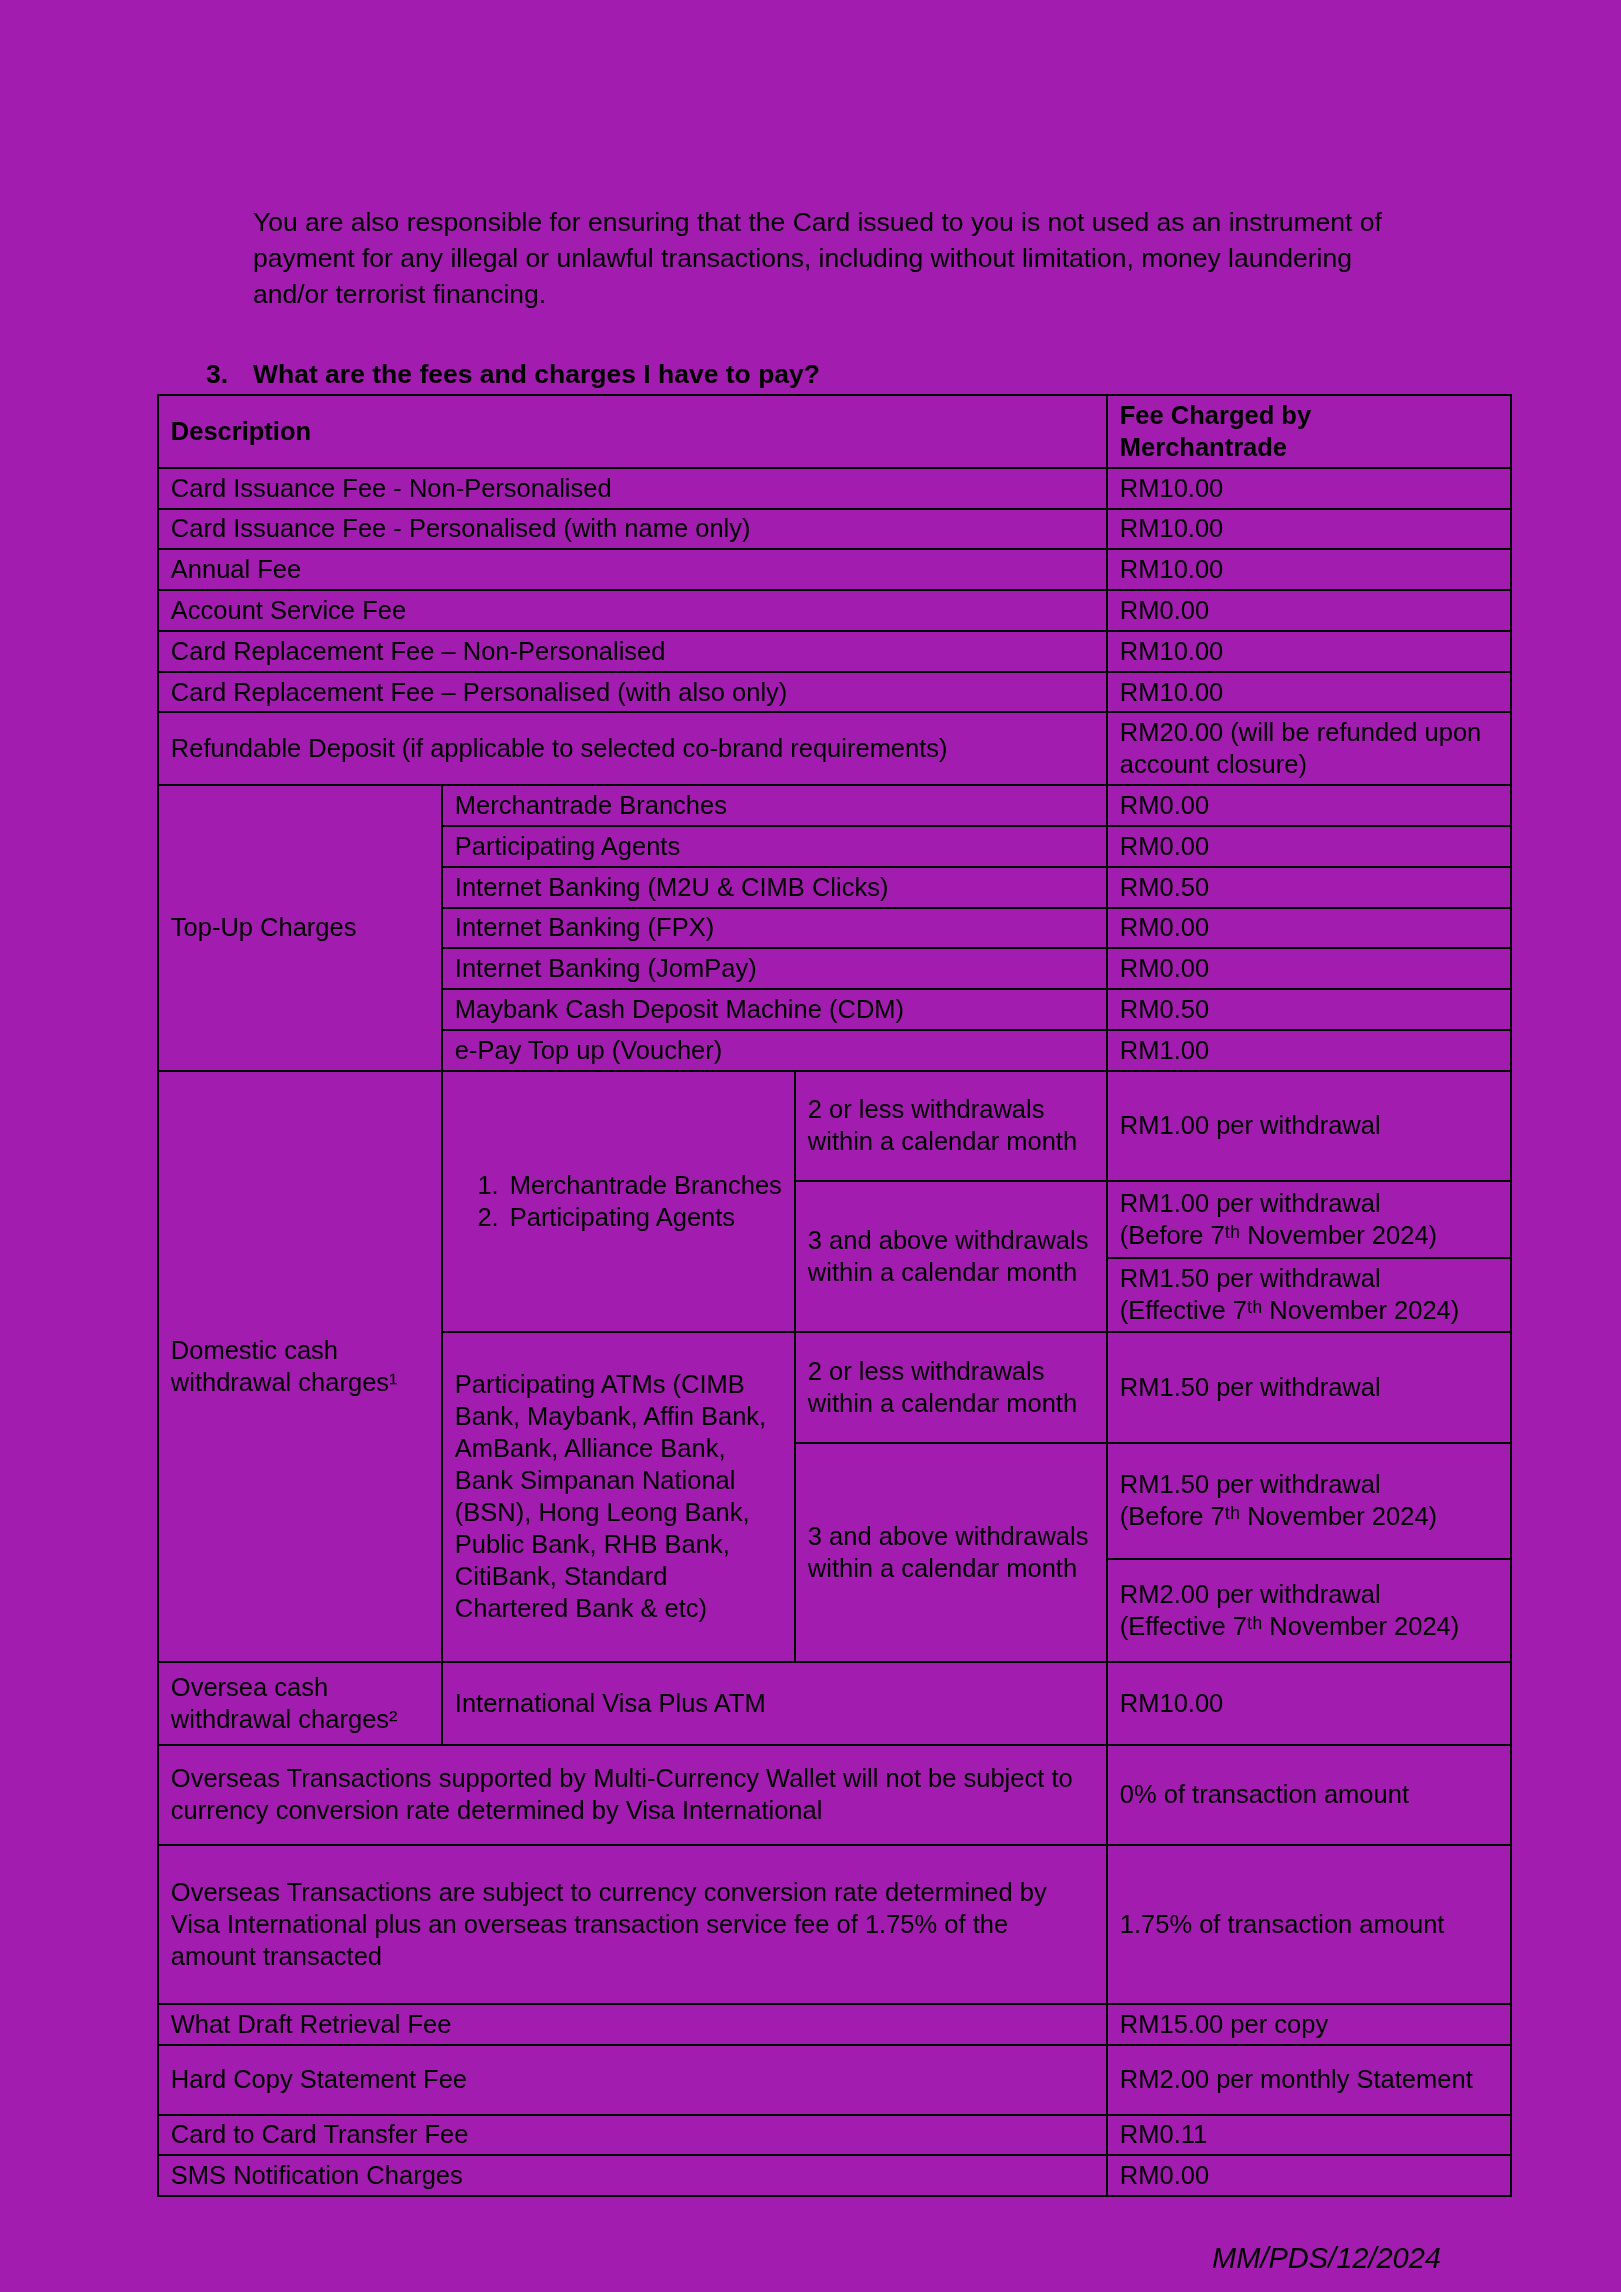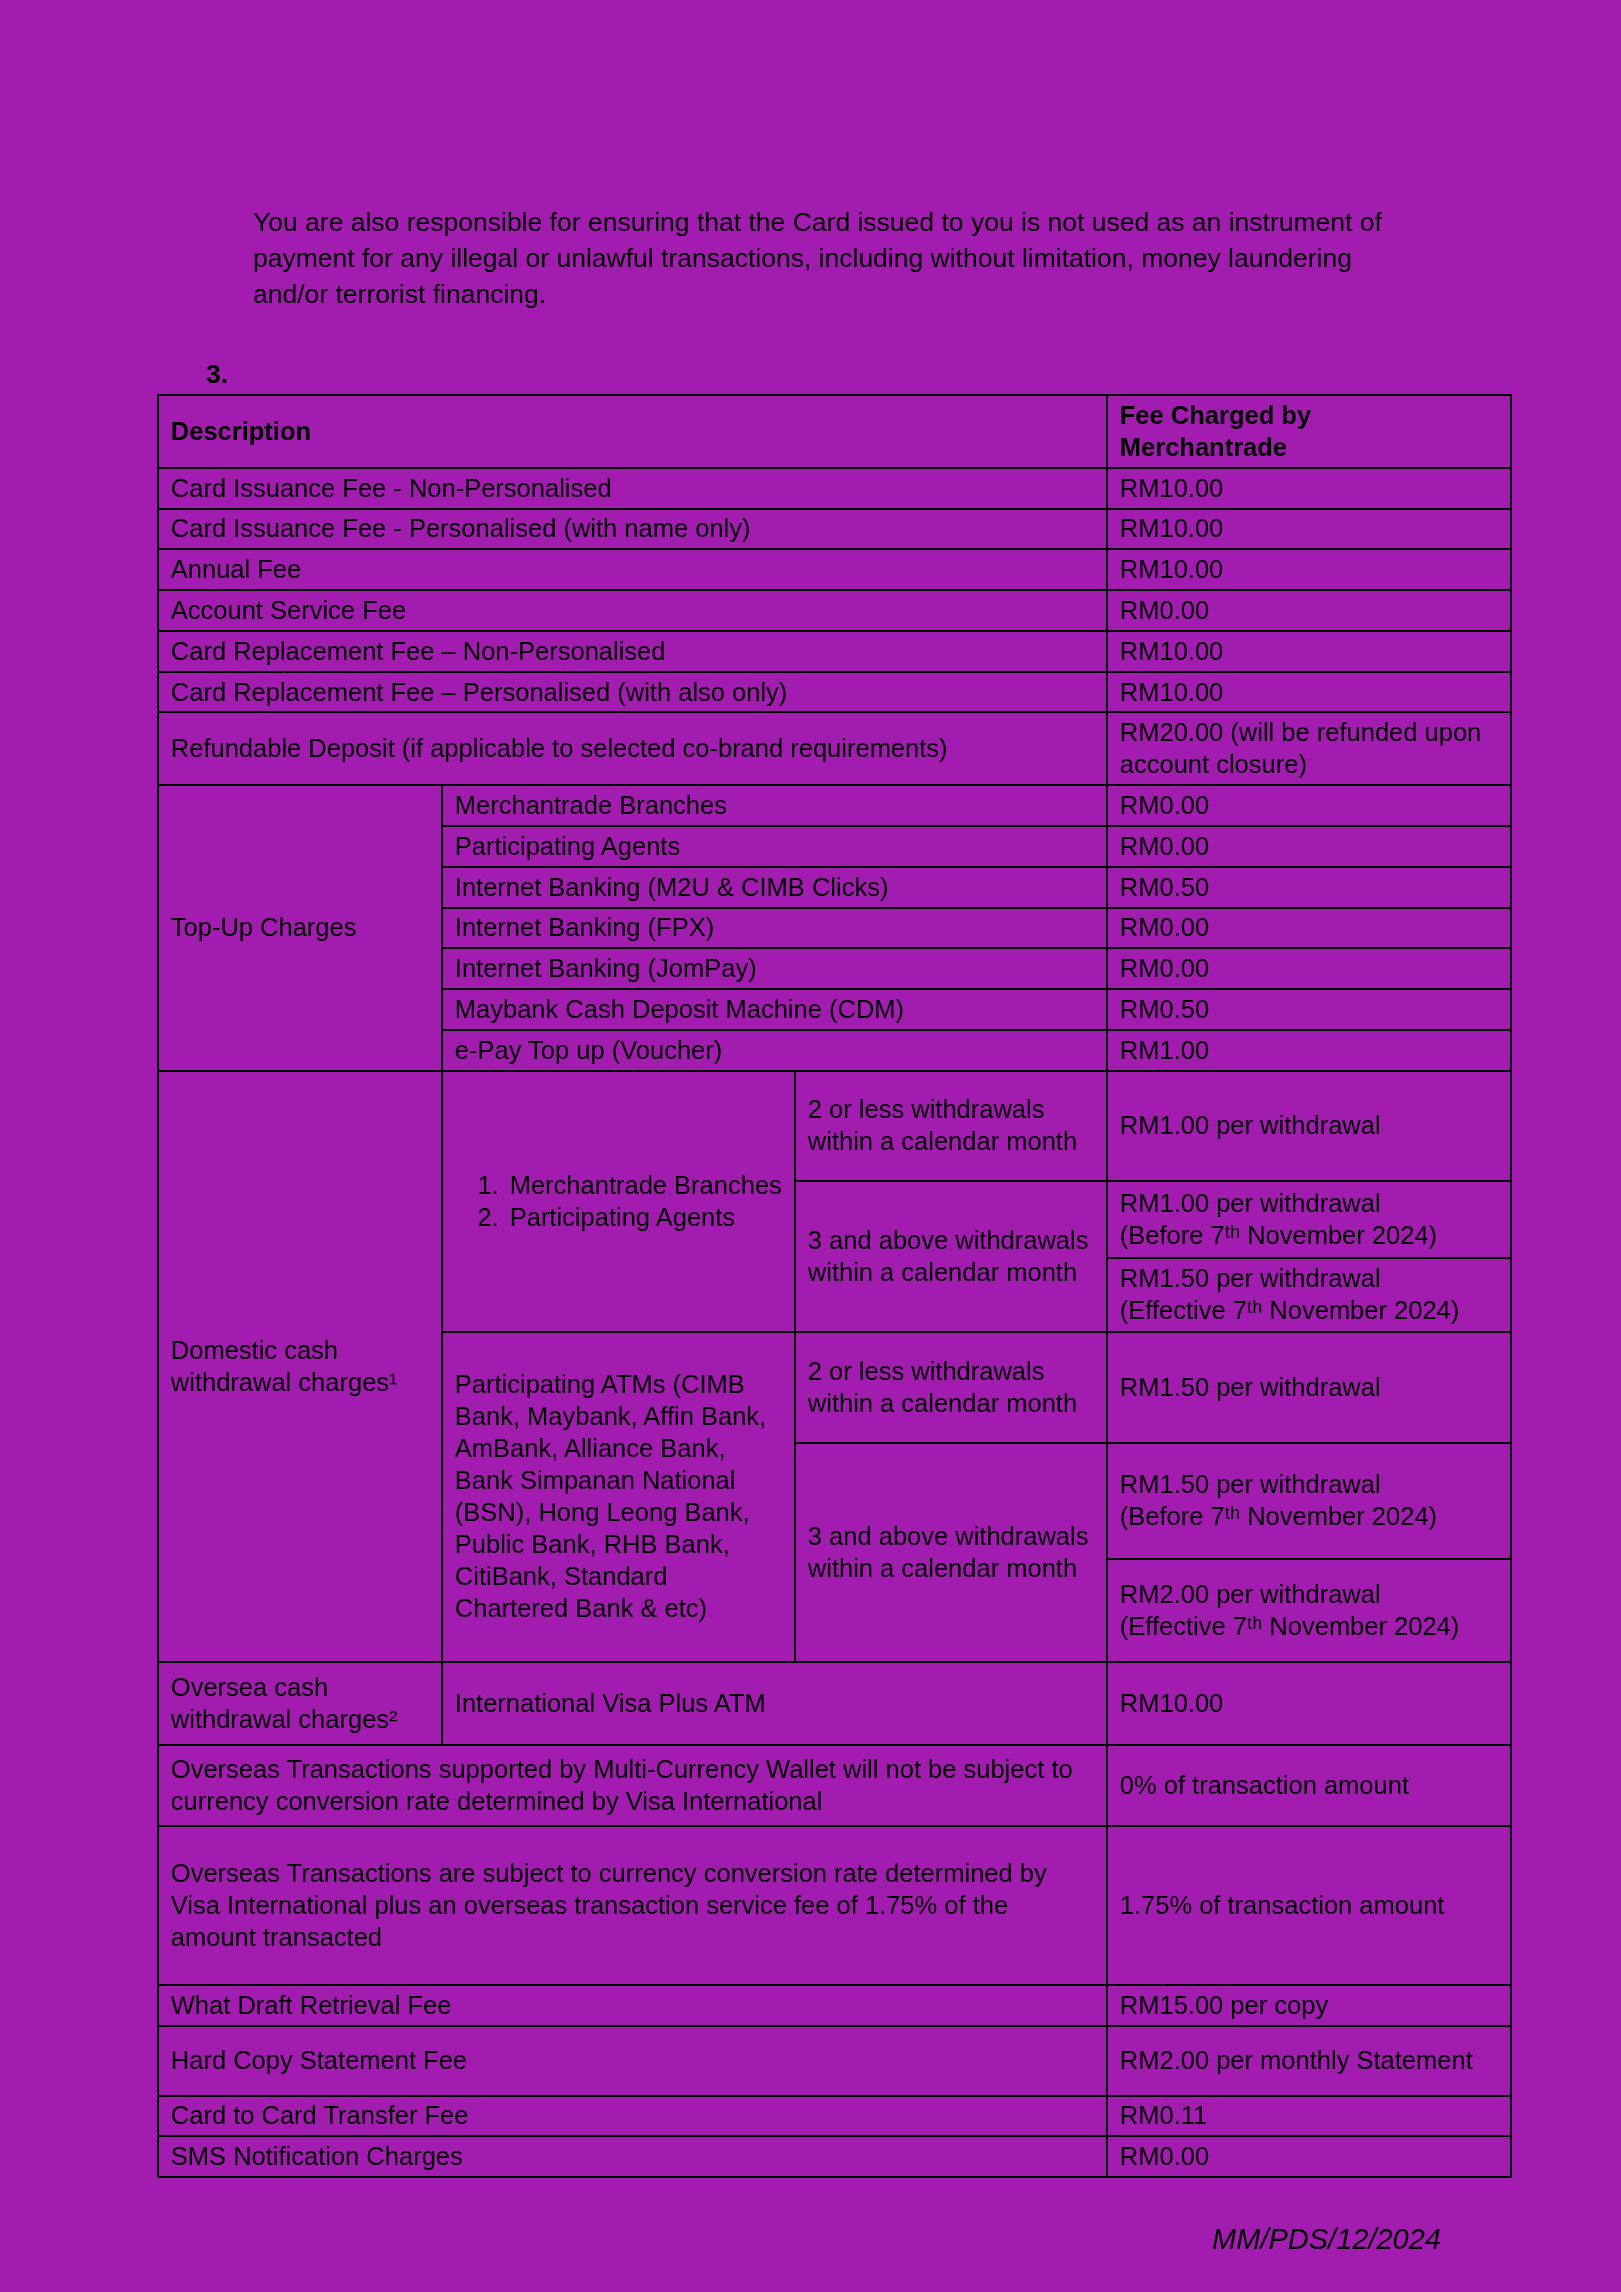--- a/index.html
+++ b/index.html
@@ -55,38 +55,39 @@
   tr.rh-40{height:39px;}
   tr.rh-75{height:70px;}
   tr.rh-39{height:38px;}
   tr.rh-t1{height:110px;}
   tr.rh-t2a{height:77px;}
   tr.rh-t2b{height:74px;}
   tr.rh-g2t1{height:111px;}
   tr.rh-g2t2a{height:116px;}
   tr.rh-g2t2b{height:103px;}
   tr.rh-oversea{height:83px;}
-  tr.rh-ovs1{height:81px;}
+  tr.rh-ovs1{height:100px;}
   tr.rh-ovs2{height:159px;border-radius:26px;}
   .footer{
     margin:45px 180px 0 0;
     text-align:right;
     font-size:29px;
     font-style:italic;
   }
 </style>
 </head>
 <body>
 
 <div class="page">
 
   <p class="intro">You are also responsible for ensuring that the Card issued to you is not used as an instrument of payment for any illegal or unlawful transactions, including without limitation, money laundering and/or terrorist financing.</p>
 
   <div class="heading">
     <span class="num">3.</span>
+    <span>What are the fees and charges I have to pay?</span>
   </div>
 
   <table class="fees">
     <colgroup>
       <col style="width:284px">
       <col style="width:353px">
       <col style="width:312px">
       <col style="width:404px">
     </colgroup>
 

